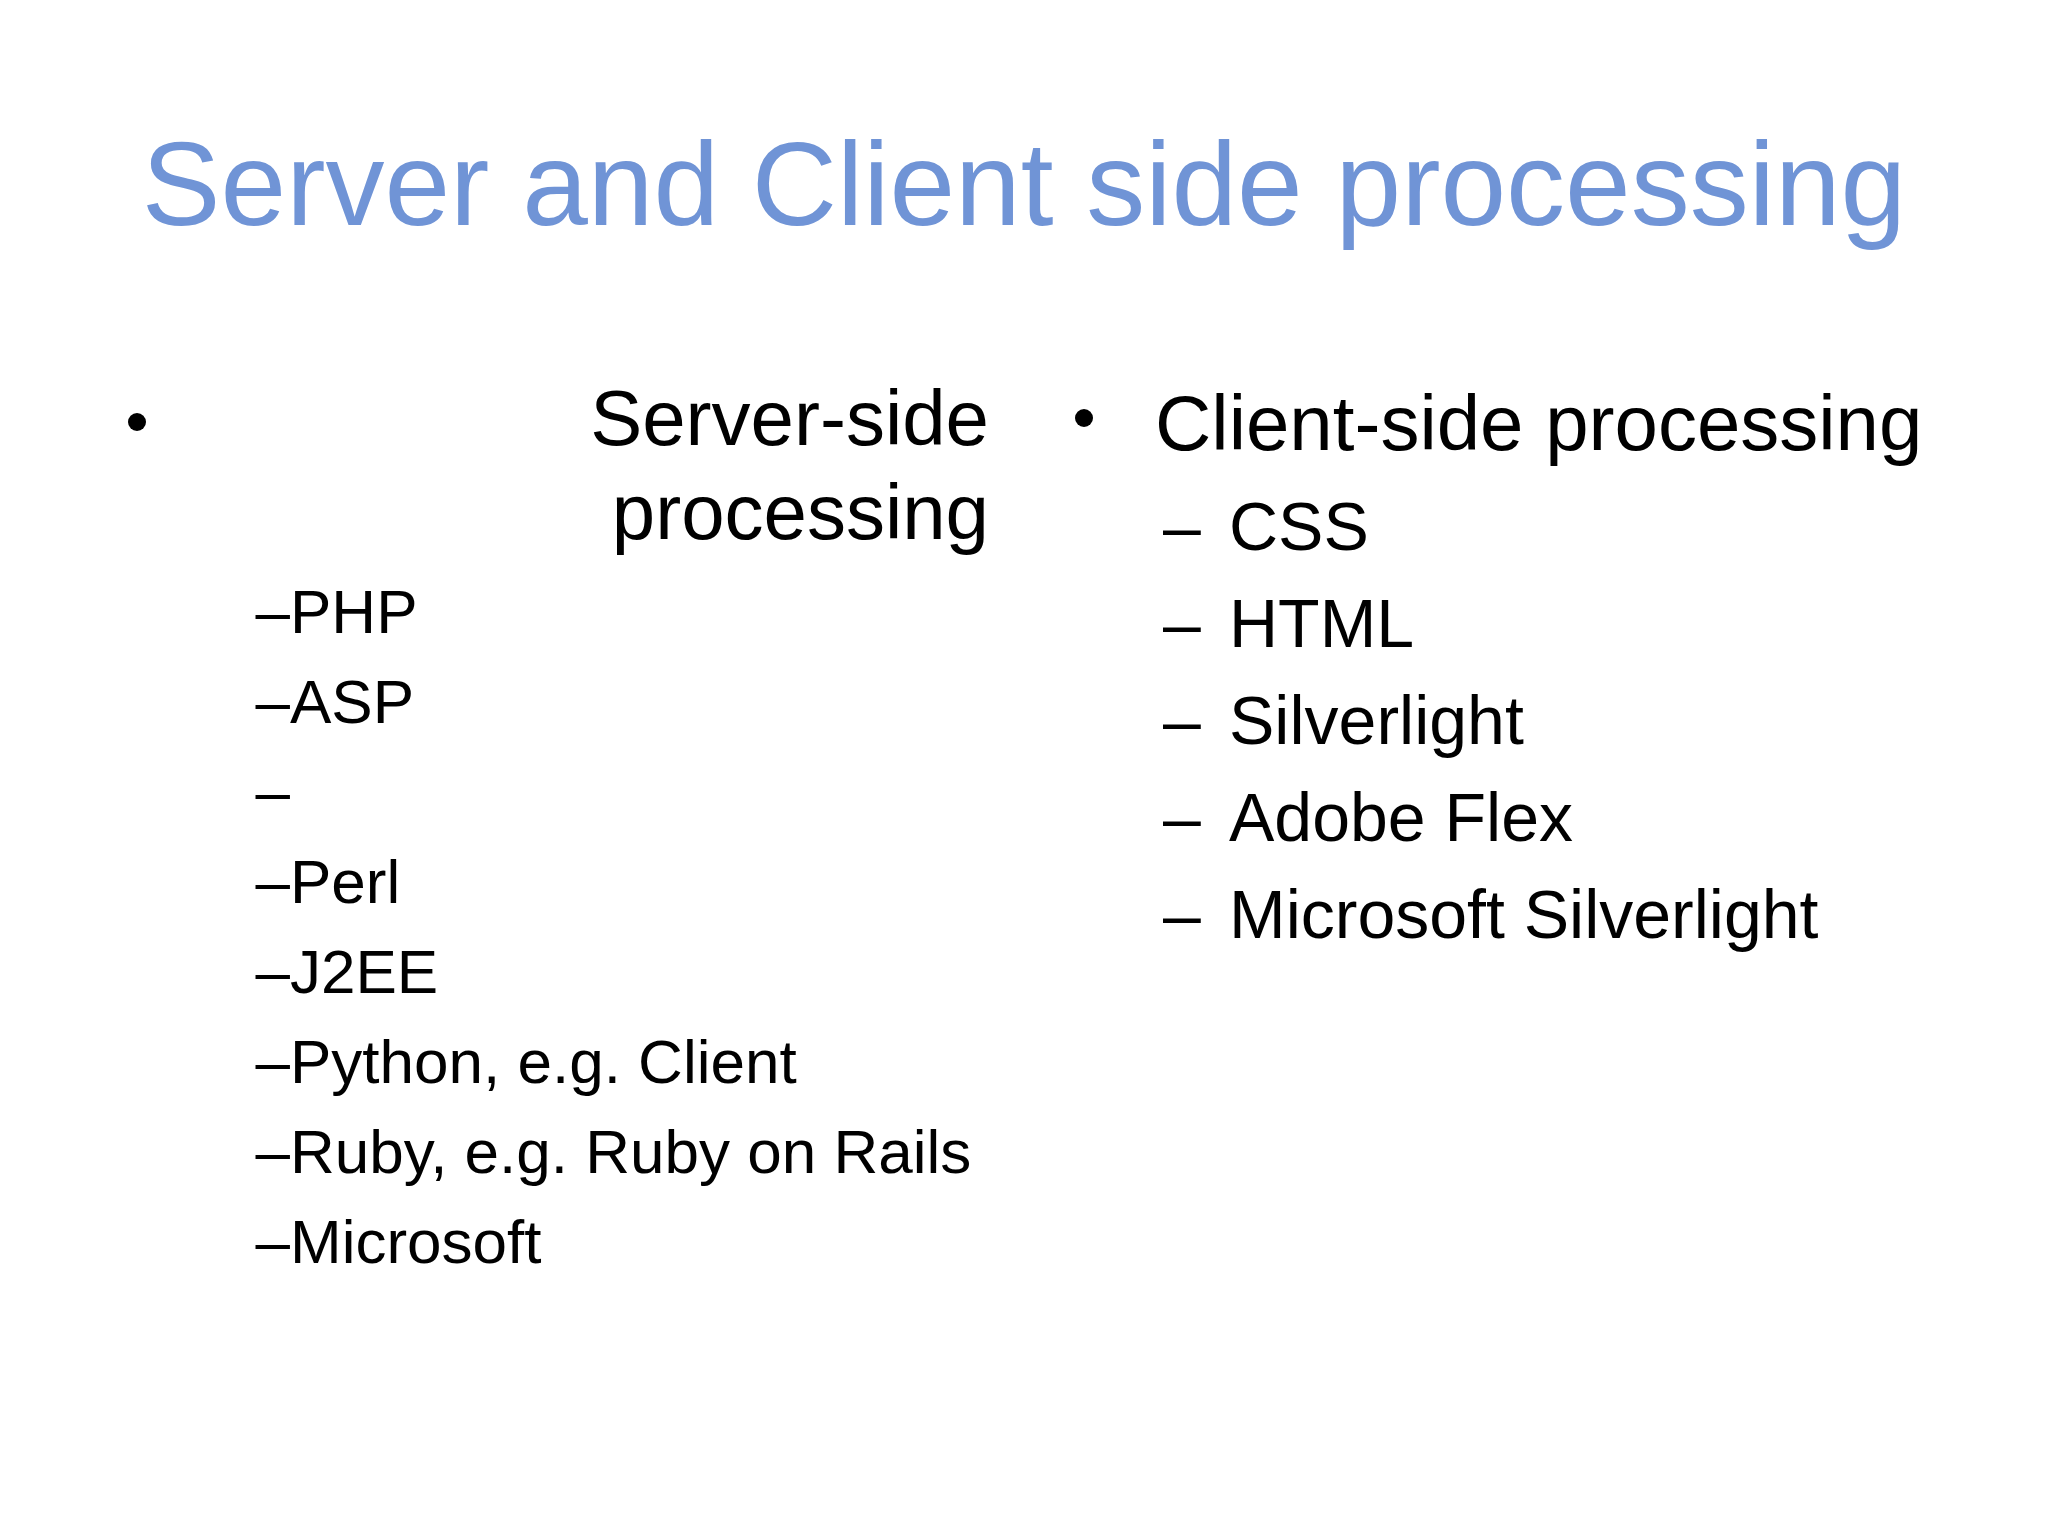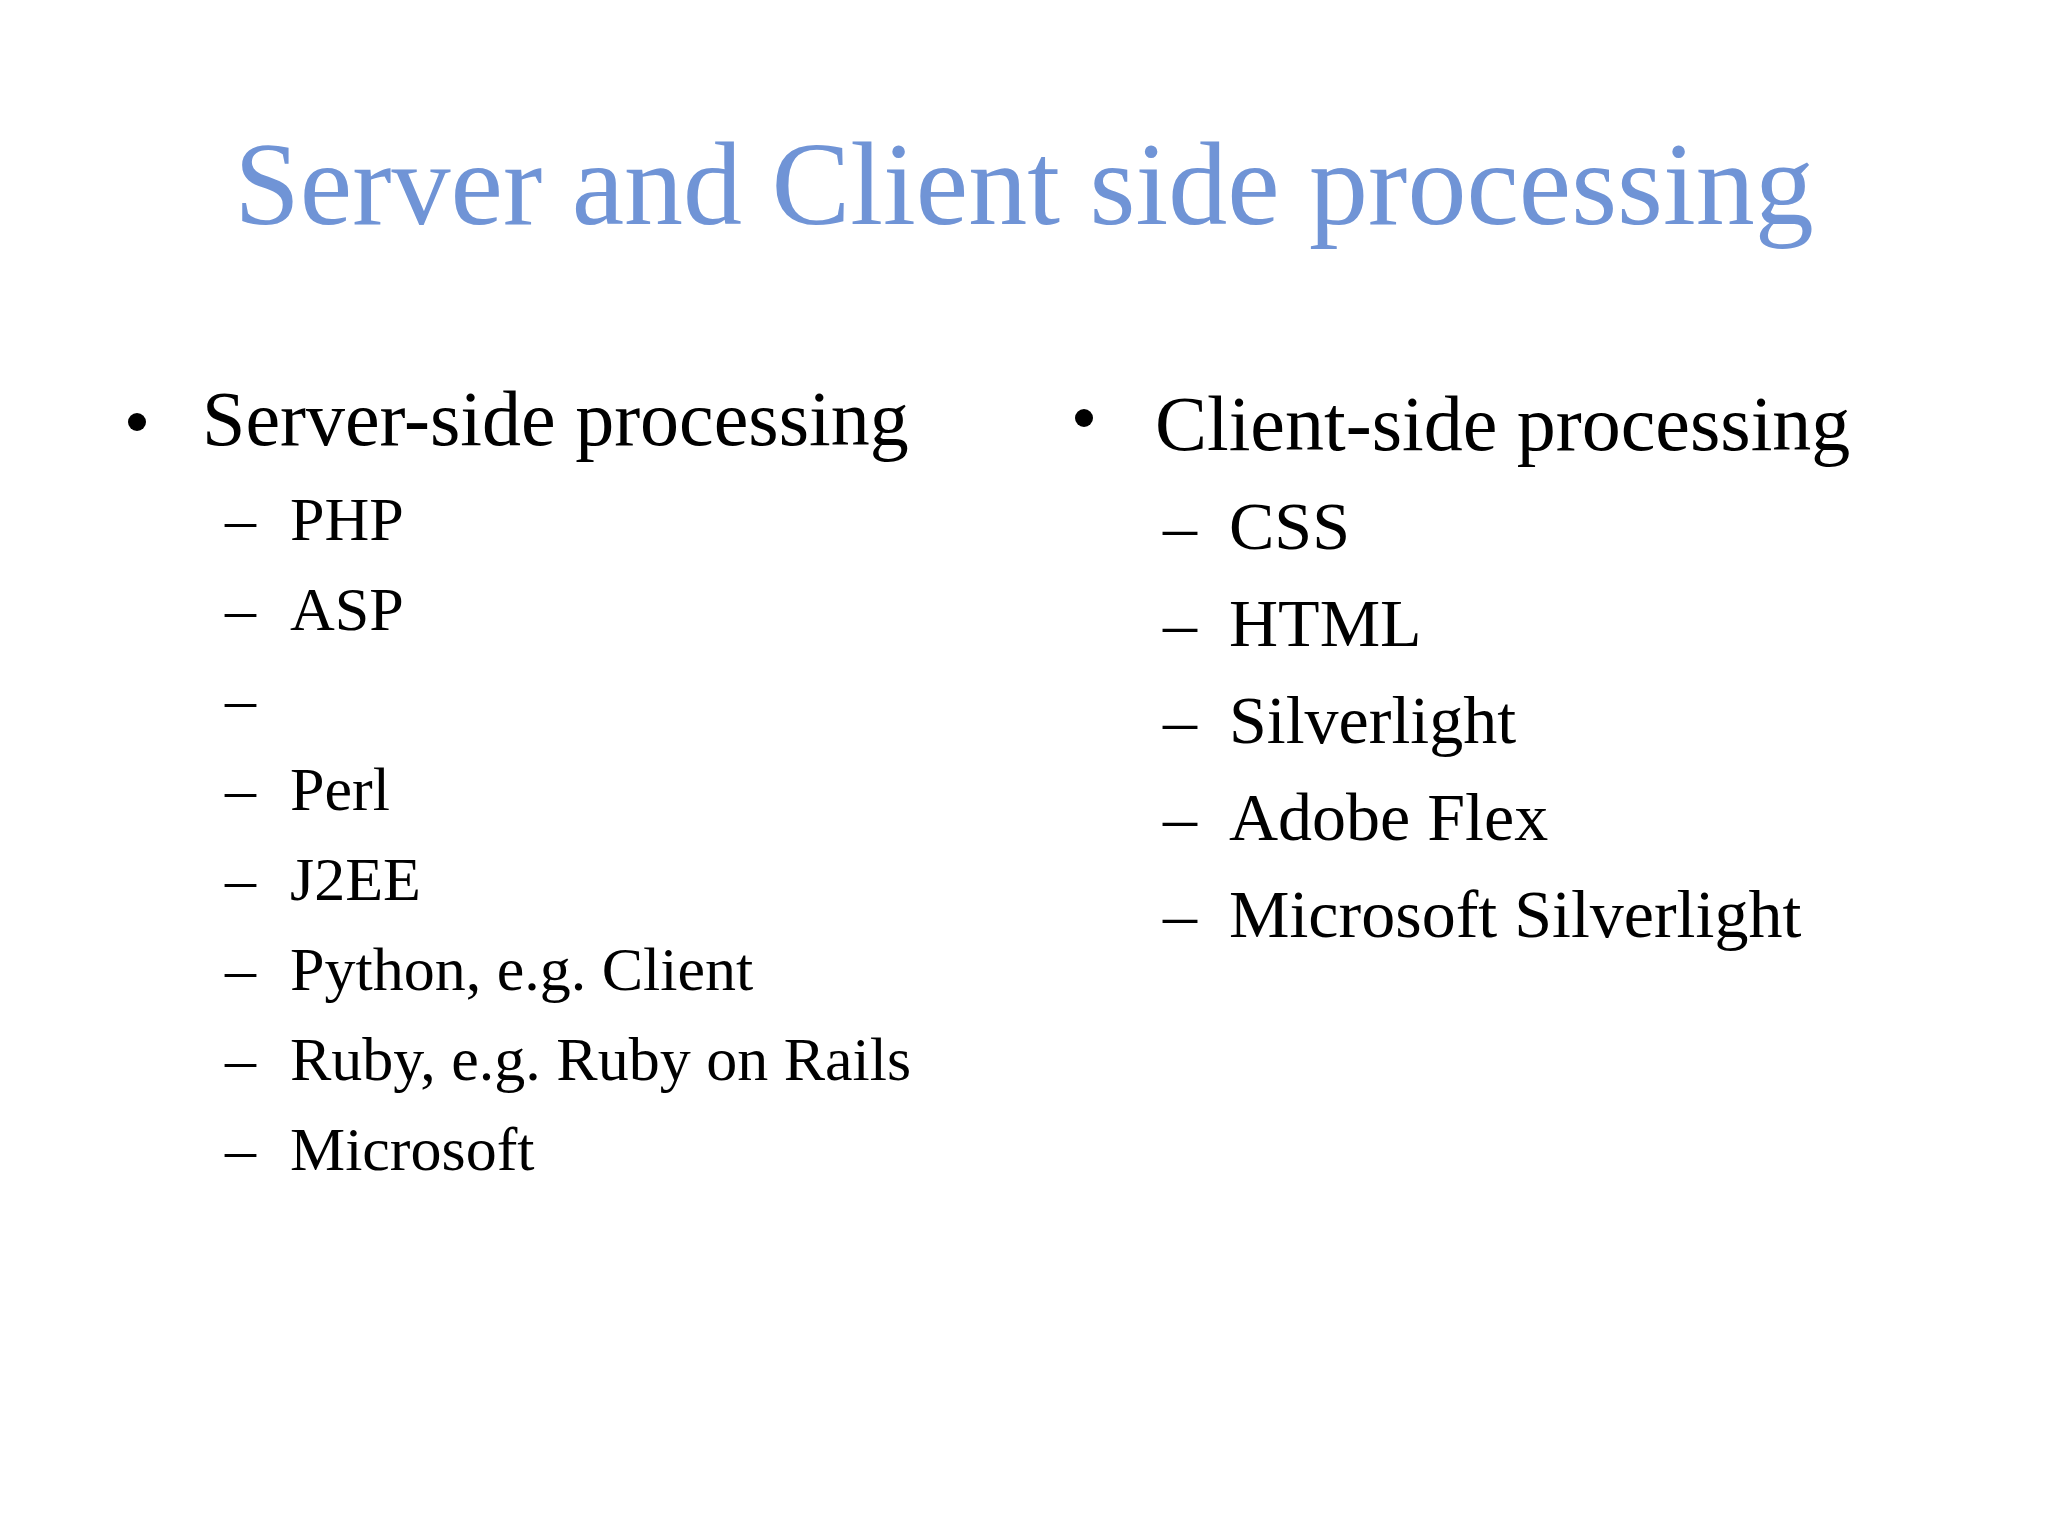--- a/index.html
+++ b/index.html
@@ -6,41 +6,41 @@
     margin: 0;
     padding: 0;
     background: #ffffff;
   }
   .slide {
     position: relative;
     width: 2048px;
     height: 1536px;
     background: #ffffff;
     overflow: hidden;
-    font-family: Liberation Serif, serif;
+    font-family: Liberation Sans, sans-serif;
     color: #000000;
   }
 
   
   .slide-title {
     position: absolute;
     top: 120px;
     left: 60px;
     width: 1928px;
     text-align: center;
     font-size: 118px;
     line-height: 1.1;
     font-weight: 400;
     color: #7094d6;
     white-space: nowrap;
   }
 
   
   .col { position: absolute; }
-  .col-left  { left: 105px;  top: 372px; width: 884px; }
+  .col-left  { left: 105px;  top: 372px; width: 884px; text-align: right; }
   .col-right { left: 1048px; top: 370px; width: 1000px; }
 
   
   .l1 {
     display: flex;
     font-size: 78px;
     line-height: 1.2;
   }
   .marker-cell { flex: none; position: relative; }
   .col-left  .marker-cell { width: 97px; }

